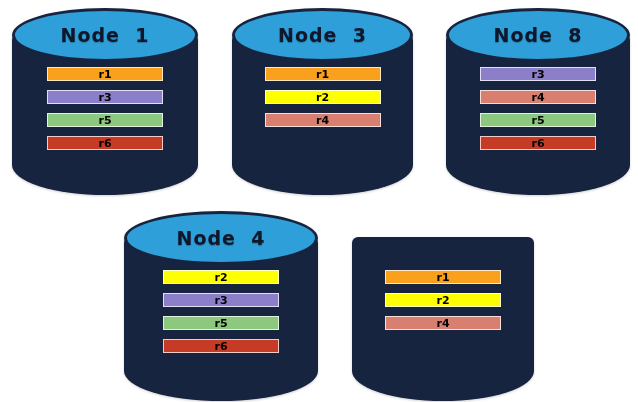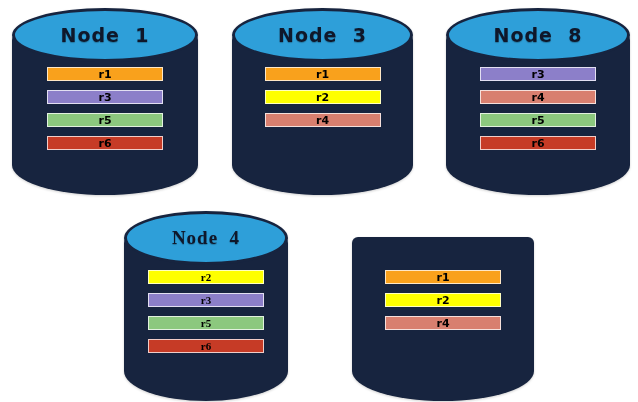--- a/index.html
+++ b/index.html
@@ -68,21 +68,21 @@
     justify-content: center;
     font-size: 11px;
     font-weight: bold;
     color: #000000;
     line-height: 1;
   }
   
   .slot-0 { left: 12px;  top: 8px;   width: 186px; height: 187px; }
   .slot-1 { left: 232px; top: 8px;   width: 181px; height: 187px; }
   .slot-2 { left: 446px; top: 8px;   width: 184px; height: 187px; }
-  .slot-3 { left: 124px; top: 211px; width: 164px; height: 190px; font-family: Liberation Serif, serif; }
+  .slot-3 { left: 124px; top: 211px; width: 194px; height: 190px; }
   .slot-4 { left: 352px; top: 211px; width: 182px; height: 190px; }
 </style>
 </head>
 <body>
 
 <div class="canvas">
     <div class="cylinder slot-0">
     <div class="cyl-body"></div>
     <div class="cyl-top">
       <span class="cyl-label">Node  1</span>

